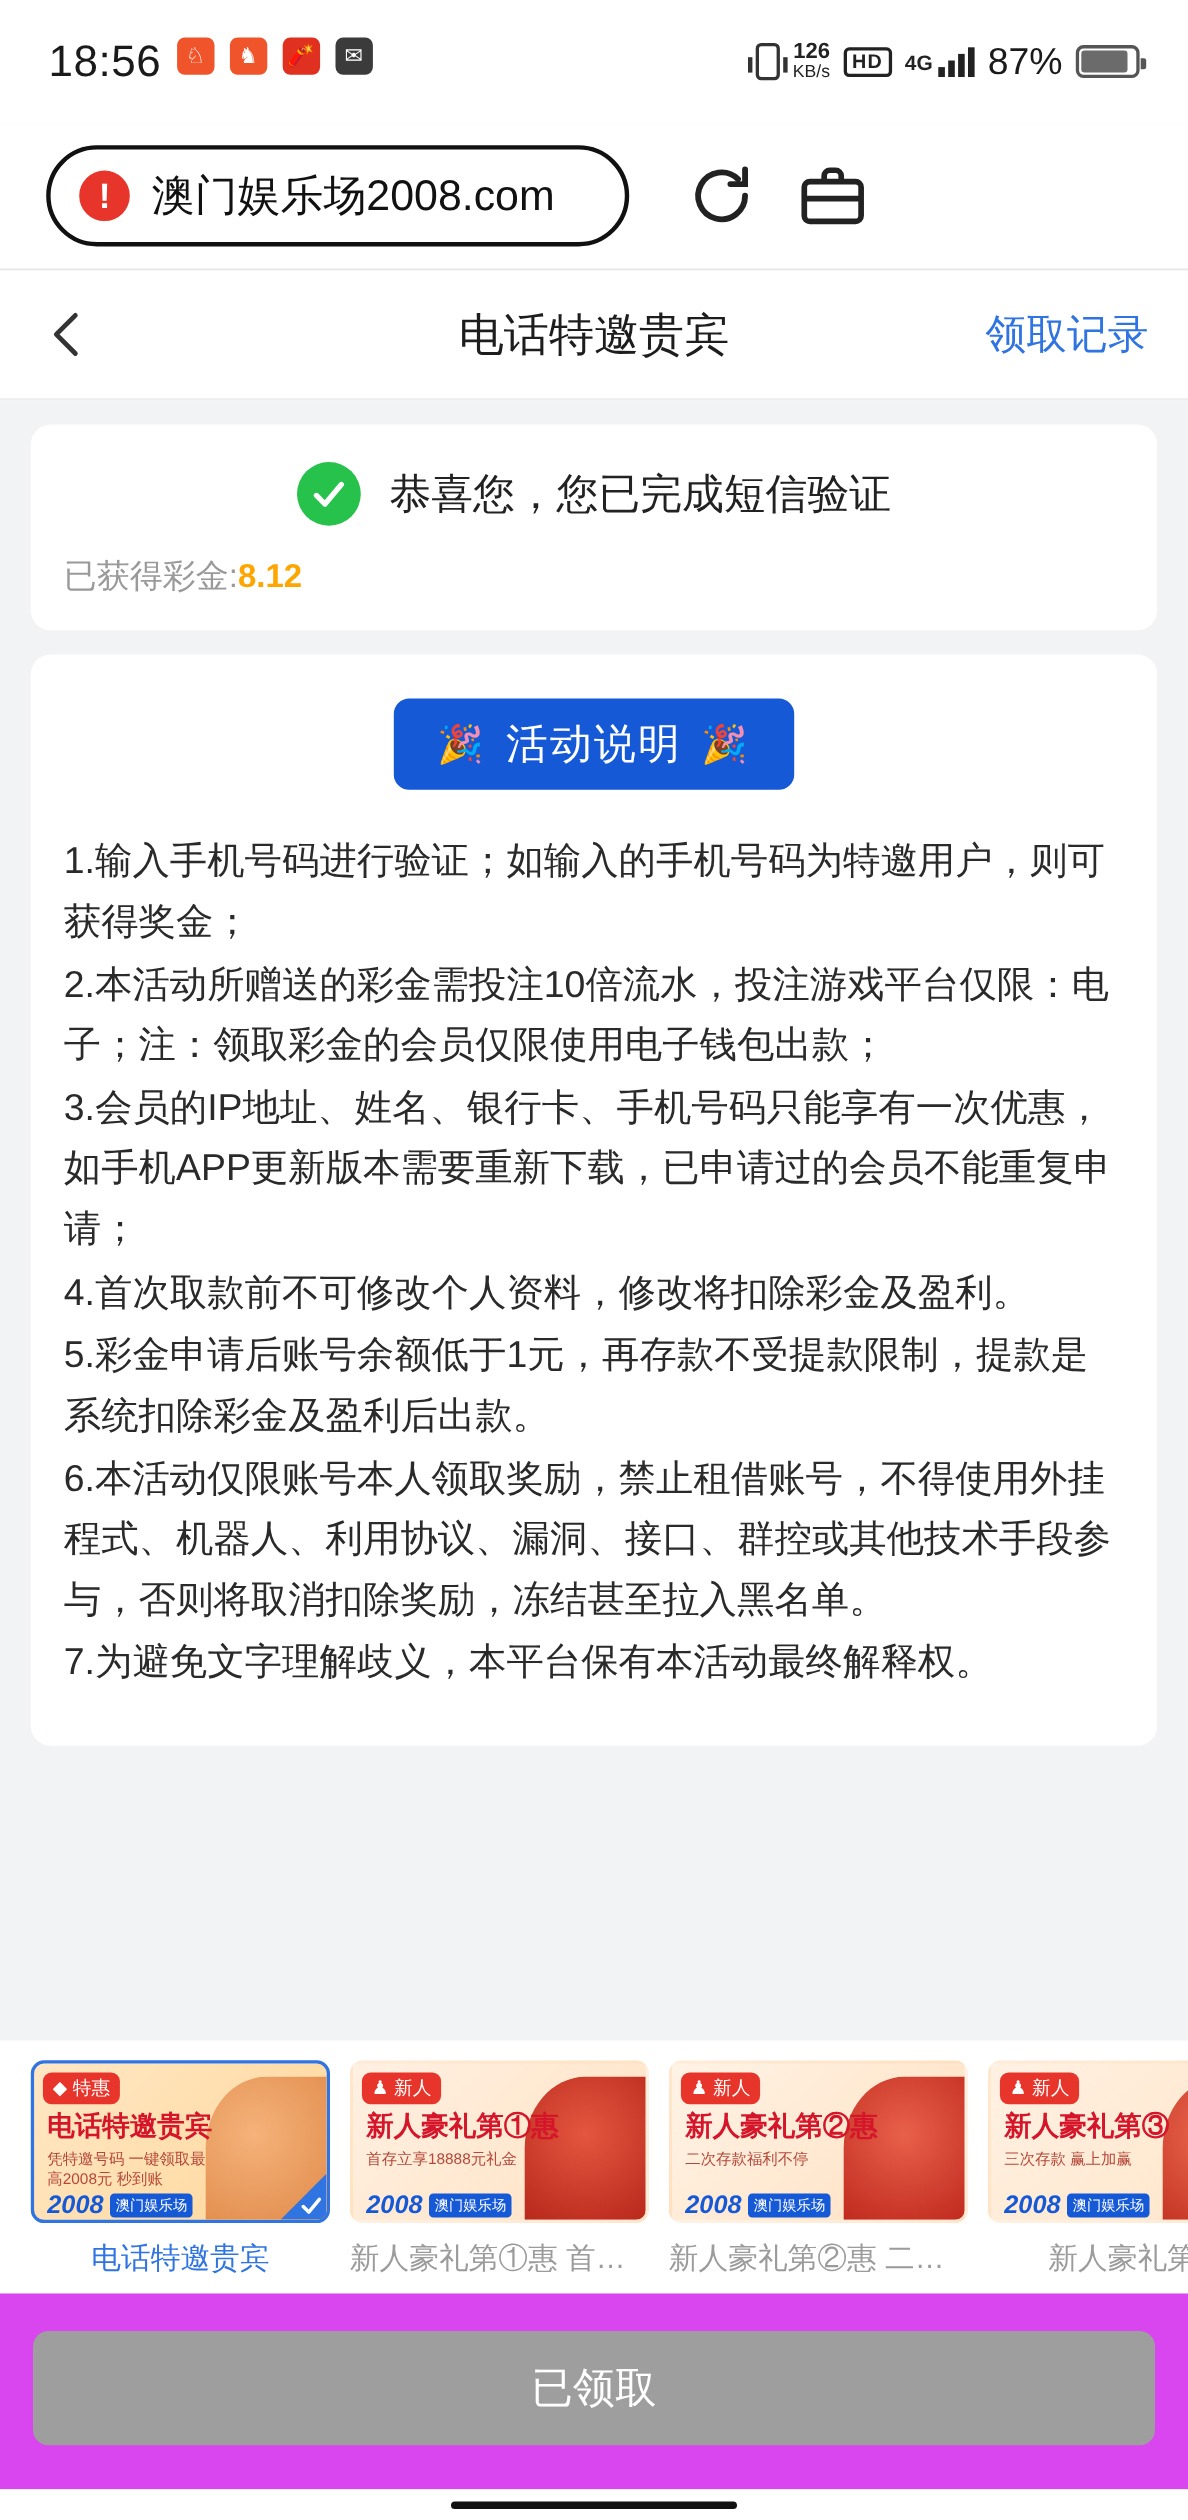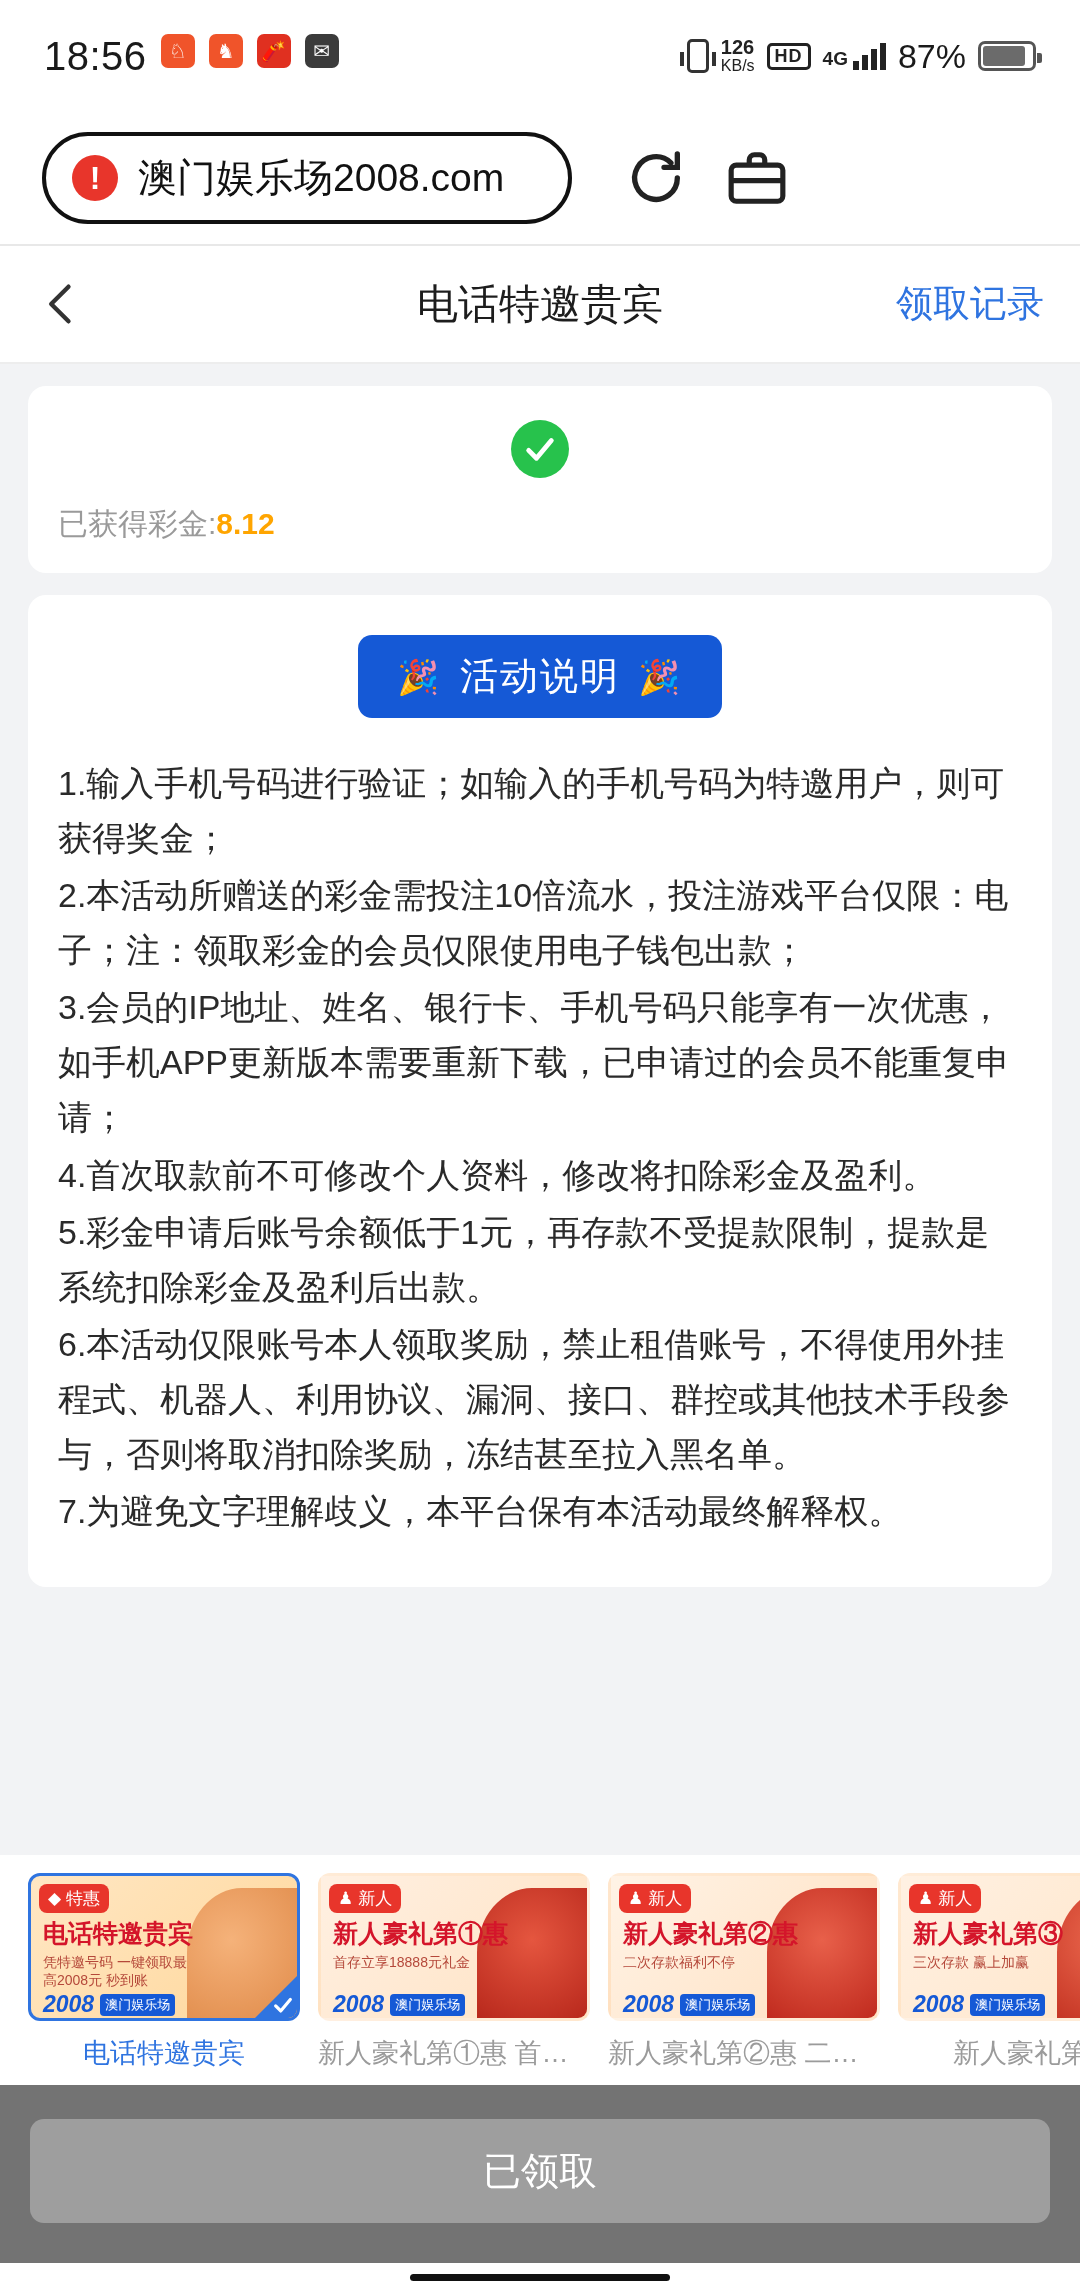--- a/index.html
+++ b/index.html
@@ -58,21 +58,21 @@
     width: 22px; height: 34px;
     border: 3px solid #333; border-radius: 5px;
     position: relative;
   }
   .vib-icon:before, .vib-icon:after {
     content: ""; position: absolute; top: 10px; width: 4px; height: 14px; background: #333;
   }
   .vib-icon:before { left: -10px; }
   .vib-icon:after { right: -10px; }
   .netspeed {
-    font-size: 20px; line-height: 1.05; color: #222; text-align: left;
+    font-size: 20px; line-height: 1.05; color: #222; text-align: right;
     font-weight: bold;
   }
   .netspeed .unit { font-size: 16px; font-weight: normal; }
   .hd-badge {
     border: 3px solid #222;
     border-radius: 5px;
     font-size: 18px;
     font-weight: bold;
     padding: 0 5px;
     color: #222;
@@ -298,21 +298,21 @@
   .thumb-c { background: linear-gradient(135deg,#fff3e6 0%,#ffe0c0 100%); }
   .thumb-d { background: linear-gradient(135deg,#fff1e3 0%,#ffe4c6 100%); }
   .fig-a { background: radial-gradient(circle at 40% 40%, #f5b27a, #e08b4a); }
   .fig-b { background: radial-gradient(circle at 50% 40%, #e5563f, #b8281c); }
   .fig-c { background: radial-gradient(circle at 50% 40%, #e8604a, #c02a1e); }
   .fig-d { background: radial-gradient(circle at 50% 40%, #ef6d52, #c53524); }
 
   
   .bottom-bar {
     flex: 0 0 auto;
-    background: #737373;
+    background: #d946ef;
     padding: 34px 30px 40px 30px;
   }
   .claim-btn {
     width: 100%;
     height: 104px;
     border-radius: 14px;
     background: #9e9e9e;
     color: #ffffff;
     font-size: 38px;
     display: flex; align-items: center; justify-content: center;
@@ -396,20 +396,21 @@
 
   <div class="content">
 
     <div class="card verify-card">
       <div class="verify-row">
         <div class="check-circle">
           <svg viewBox="0 0 24 24" fill="none" stroke="#fff" stroke-width="3.4" stroke-linecap="round" stroke-linejoin="round">
             <polyline points="4,13 9.5,18.5 20,6"></polyline>
           </svg>
         </div>
+        <div class="verify-text">恭喜您，您已完成短信验证</div>
       </div>
       <div class="bonus-line">
         <span>已获得彩金:</span><b>8.12</b>
       </div>
     </div>
 
     <div class="card rules-card">
       <div class="rules-banner-wrap">
         <div class="rules-banner">
           <span class="emo">🎉</span>

